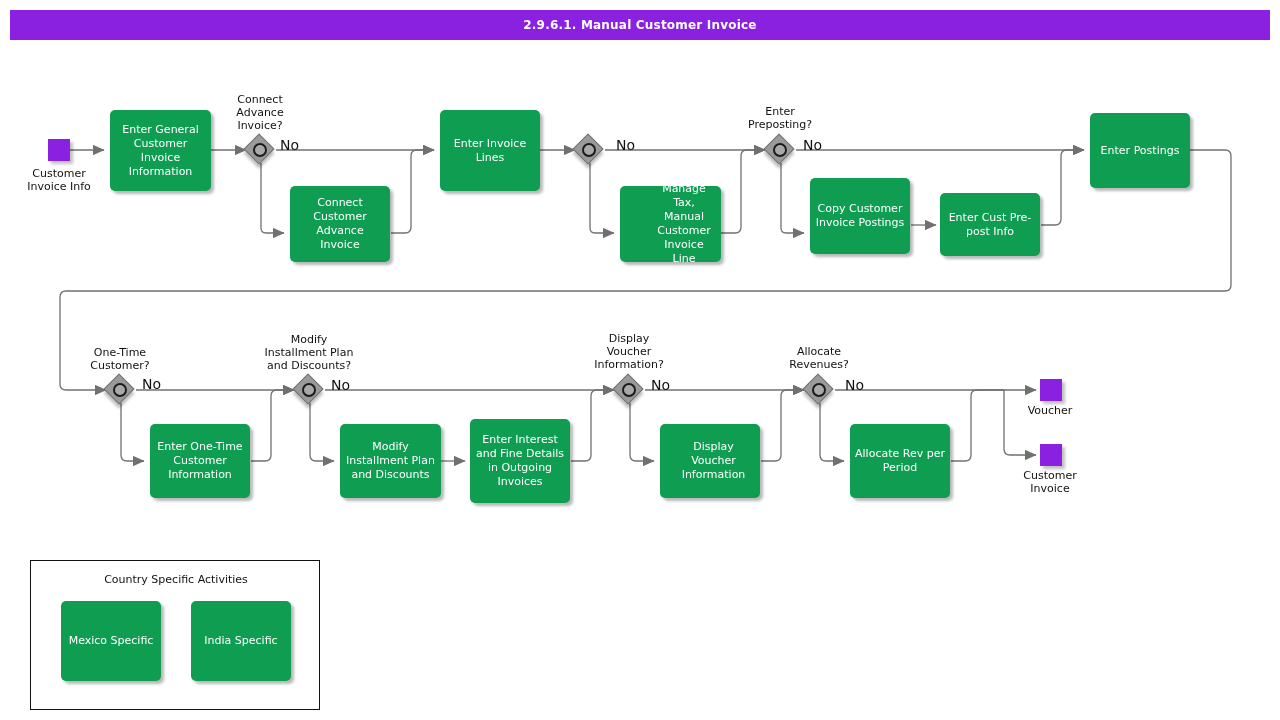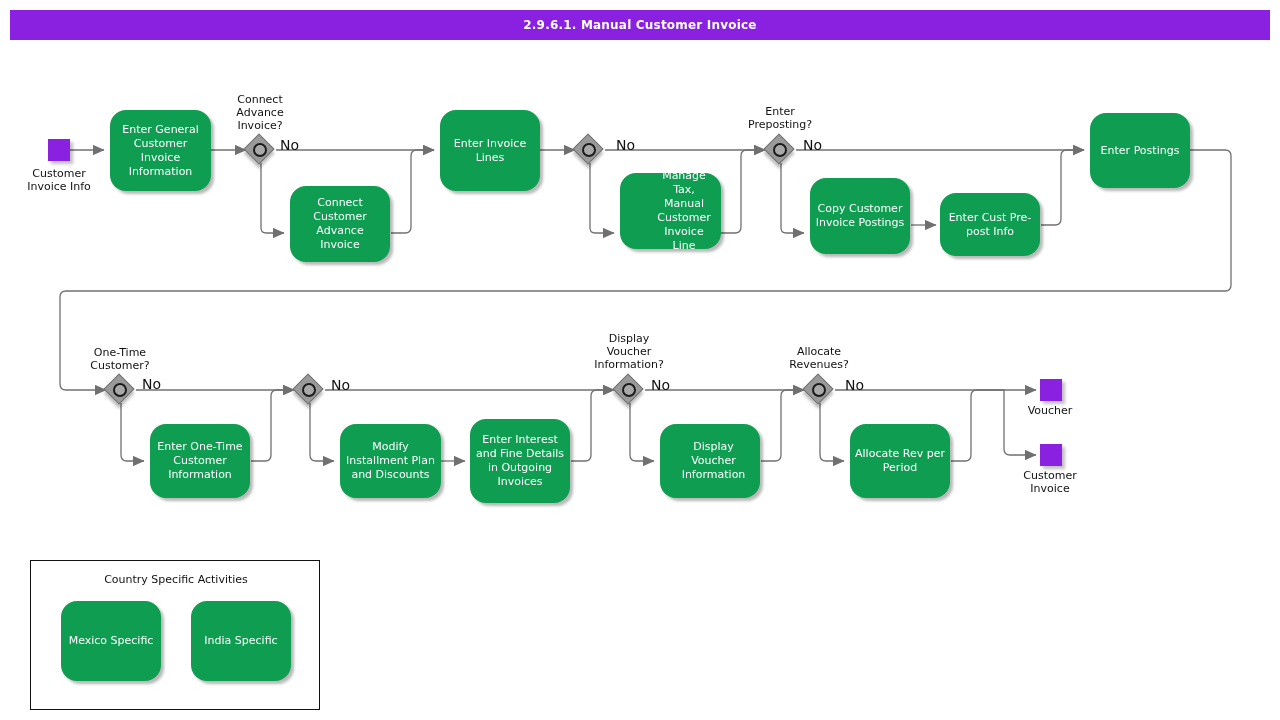--- a/index.html
+++ b/index.html
@@ -7,21 +7,21 @@
        font-family:"DejaVu Sans","Liberation Sans",sans-serif;}
   #canvas{position:absolute;left:0;top:0;width:1272px;height:720px;text-decoration:underline;}
 
   .titlebar{position:absolute;left:10px;top:10px;width:1260px;height:30px;
     background:#8A21E0;color:#ffffff;font-size:12px;font-weight:bold;
     display:flex;align-items:center;justify-content:center;letter-spacing:.2px;}
 
   svg.edges{position:absolute;left:0;top:0;width:1280px;height:720px;
     pointer-events:none;}
 
-  .task{position:absolute;background:#0F9D52;border-radius:16px;
+  .task{position:absolute;background:#0F9D52;border-radius:5px;
     box-shadow:3px 3px 3px rgba(0,0,0,0.28);
     color:#ffffff;font-size:11px;line-height:14px;text-align:center;
     display:flex;align-items:center;justify-content:center;padding:2px 5px;
     box-sizing:border-box;}
 
   .evt{position:absolute;width:22px;height:22px;background:#8A21E0;
     box-shadow:3px 3px 3px rgba(0,0,0,0.25);}
   .evt-label{position:absolute;font-size:11px;line-height:13px;color:#111;
     text-align:center;}
 
@@ -112,21 +112,21 @@
   <div class="task" style="left:440px;top:110px;width:100px;height:81px;">Enter Invoice Lines</div>
 
   <div class="task" style="left:290px;top:186px;width:100px;height:76px;">Connect Customer Advance Invoice</div>
 
   <div class="gw" style="left:575px;top:136px;">
     <div class="dia"></div>
     <div class="ring"></div>
   </div>
   <div class="edge-label" style="left:616px;top:137px;">No</div>
 
-  <div class="task" style="left:620px;top:173px;width:101px;height:76px;padding-left:32px;">Manage Tax, Manual Customer Invoice Line</div>
+  <div class="task" style="left:620px;top:186px;width:101px;height:76px;padding-left:32px;">Manage Tax, Manual Customer Invoice Line</div>
 
   <div class="gw" style="left:766px;top:136px;">
     <div class="dia"></div>
     <div class="ring"></div>
   </div>
   <div class="gw-label" style="left:730px;top:105px;width:100px;">
     <div>Enter</div>
     <div>Preposting?</div>
   </div>
   <div class="edge-label" style="left:803px;top:137px;">No</div>
@@ -145,20 +145,25 @@
     <div>One-Time</div>
     <div>Customer?</div>
   </div>
   <div class="edge-label" style="left:142px;top:376px;">No</div>
 
   <div class="task" style="left:150px;top:424px;width:100px;height:74px;">Enter One-Time Customer Information</div>
 
   <div class="gw" style="left:295px;top:376px;">
     <div class="dia"></div>
     <div class="ring"></div>
+  </div>
+  <div class="gw-label" style="left:239px;top:333px;width:140px;">
+    <div>Modify</div>
+    <div>Installment Plan</div>
+    <div>and Discounts?</div>
   </div>
   <div class="edge-label" style="left:331px;top:377px;">No</div>
 
   <div class="task" style="left:340px;top:424px;width:101px;height:74px;">Modify Installment Plan and Discounts</div>
 
   <div class="task" style="left:470px;top:419px;width:100px;height:84px;">Enter Interest and Fine Details in Outgoing Invoices</div>
 
   <div class="gw" style="left:615px;top:376px;">
     <div class="dia"></div>
     <div class="ring"></div>

